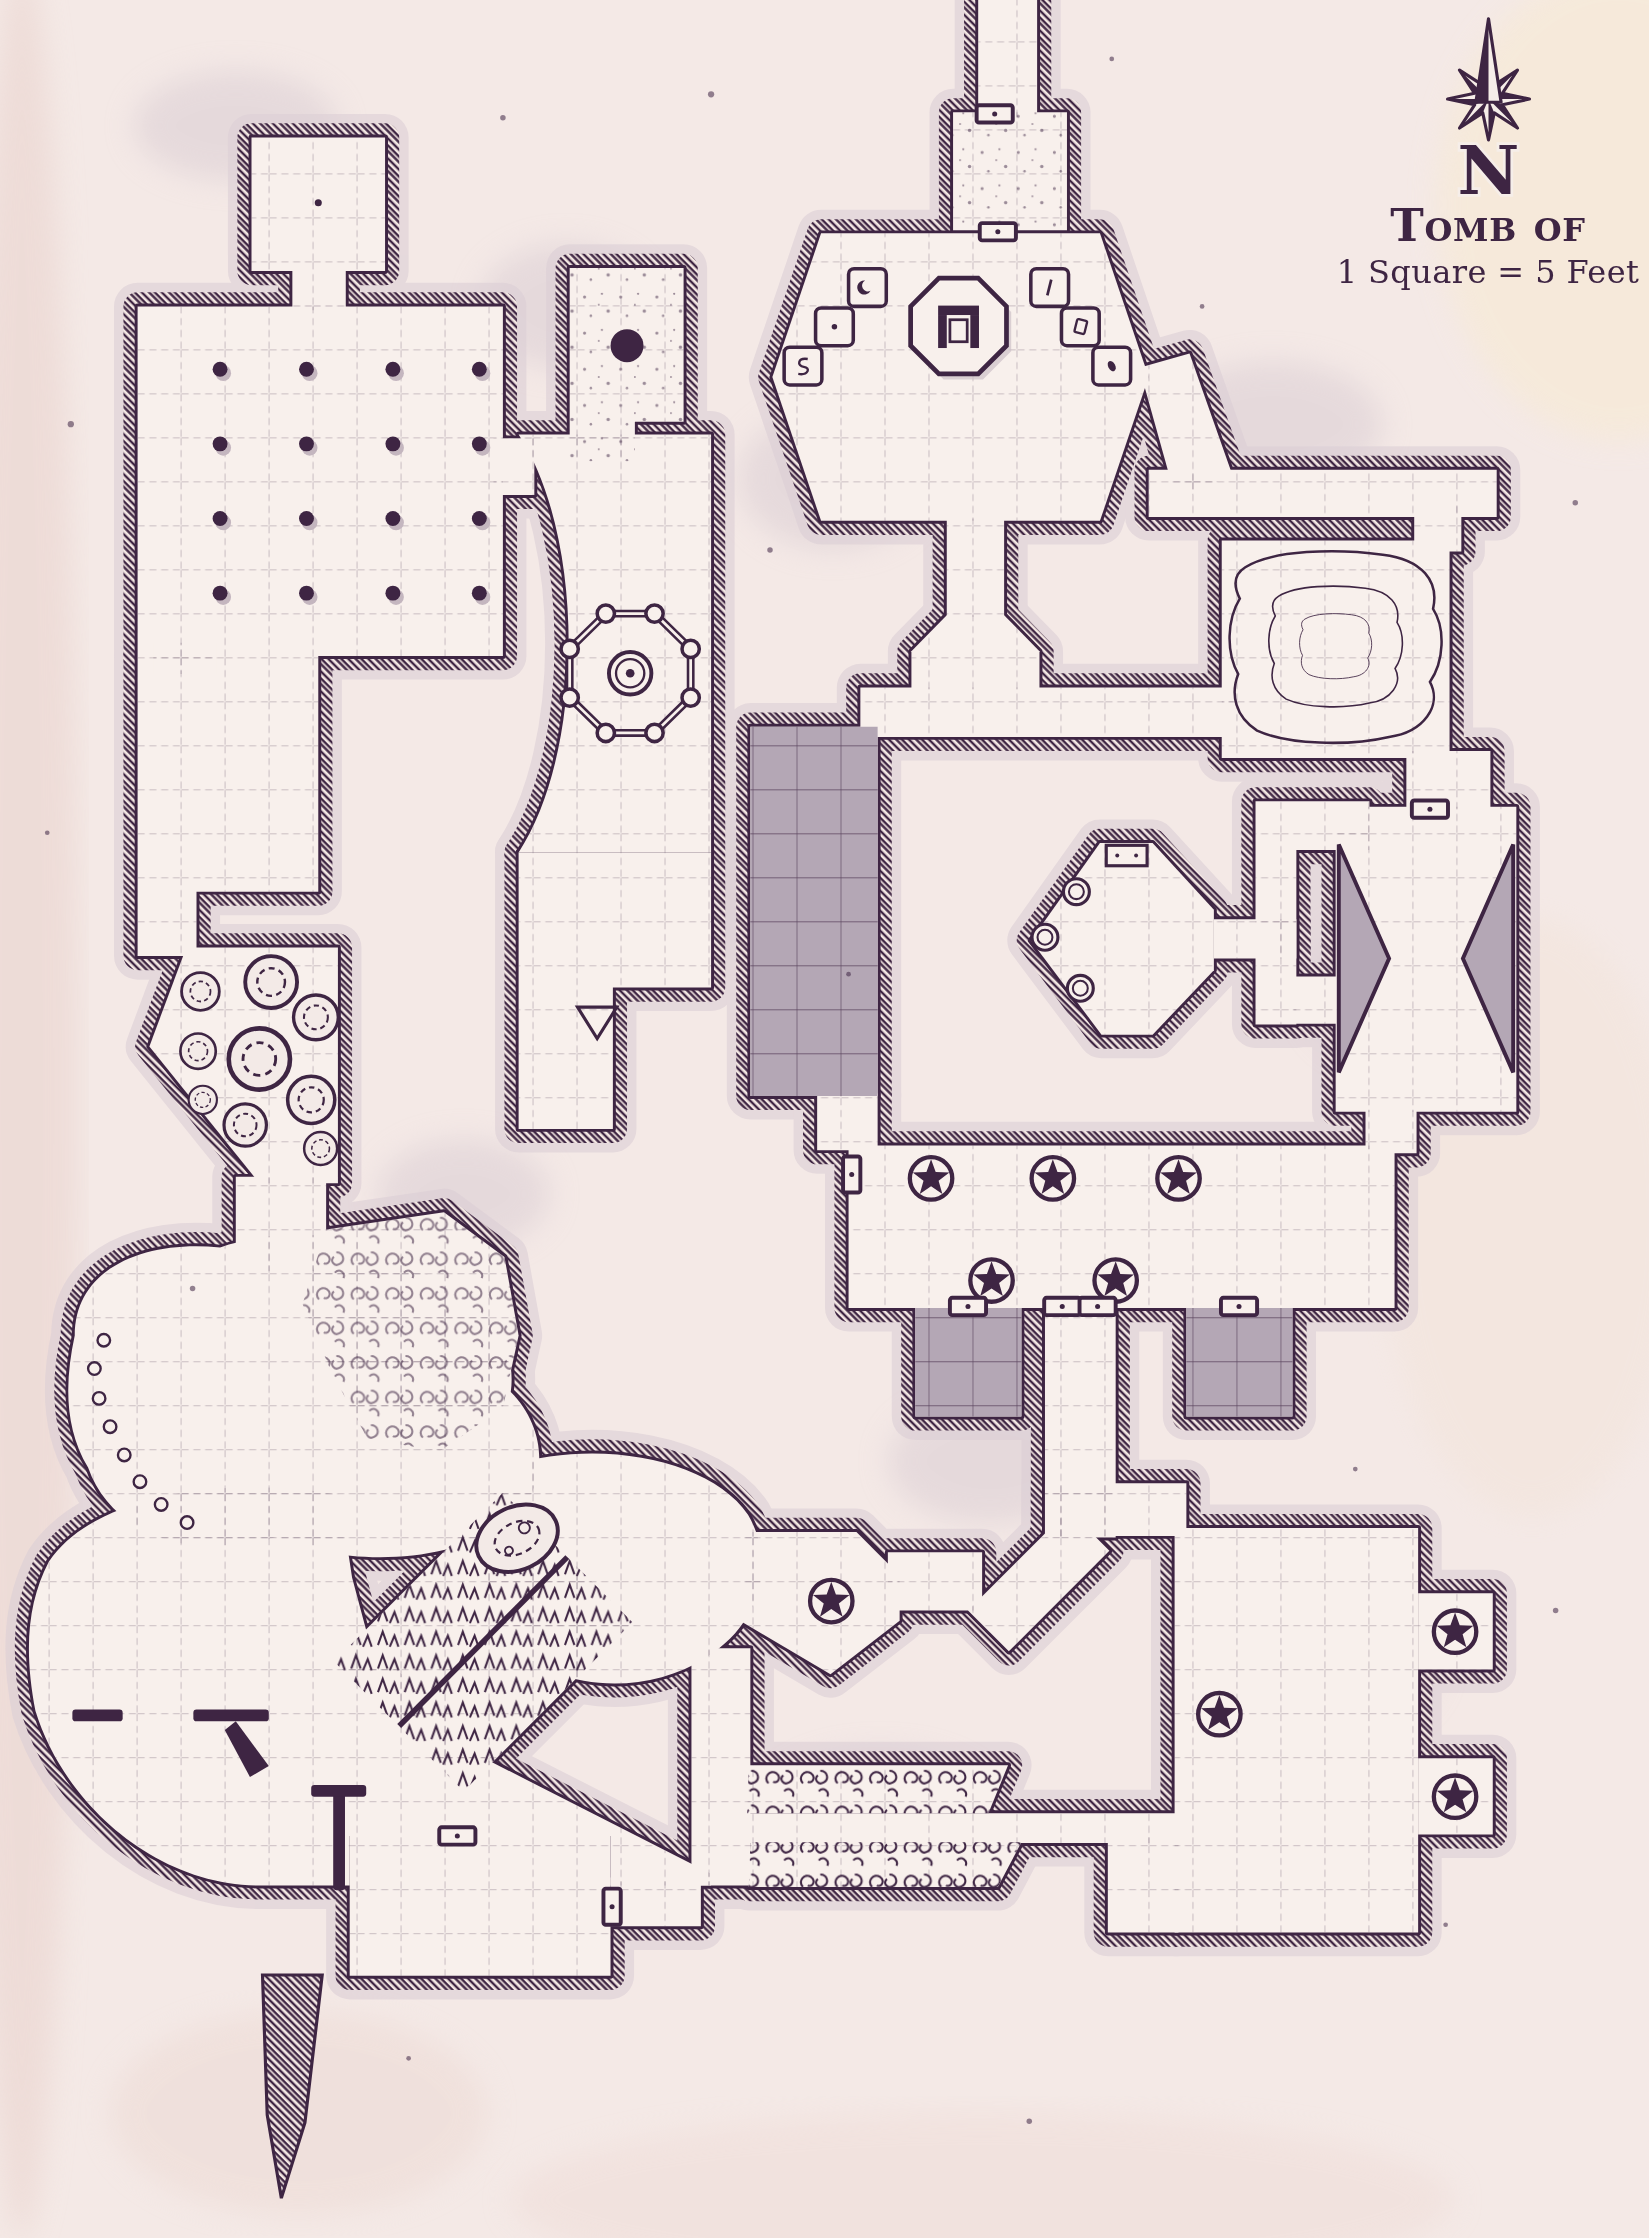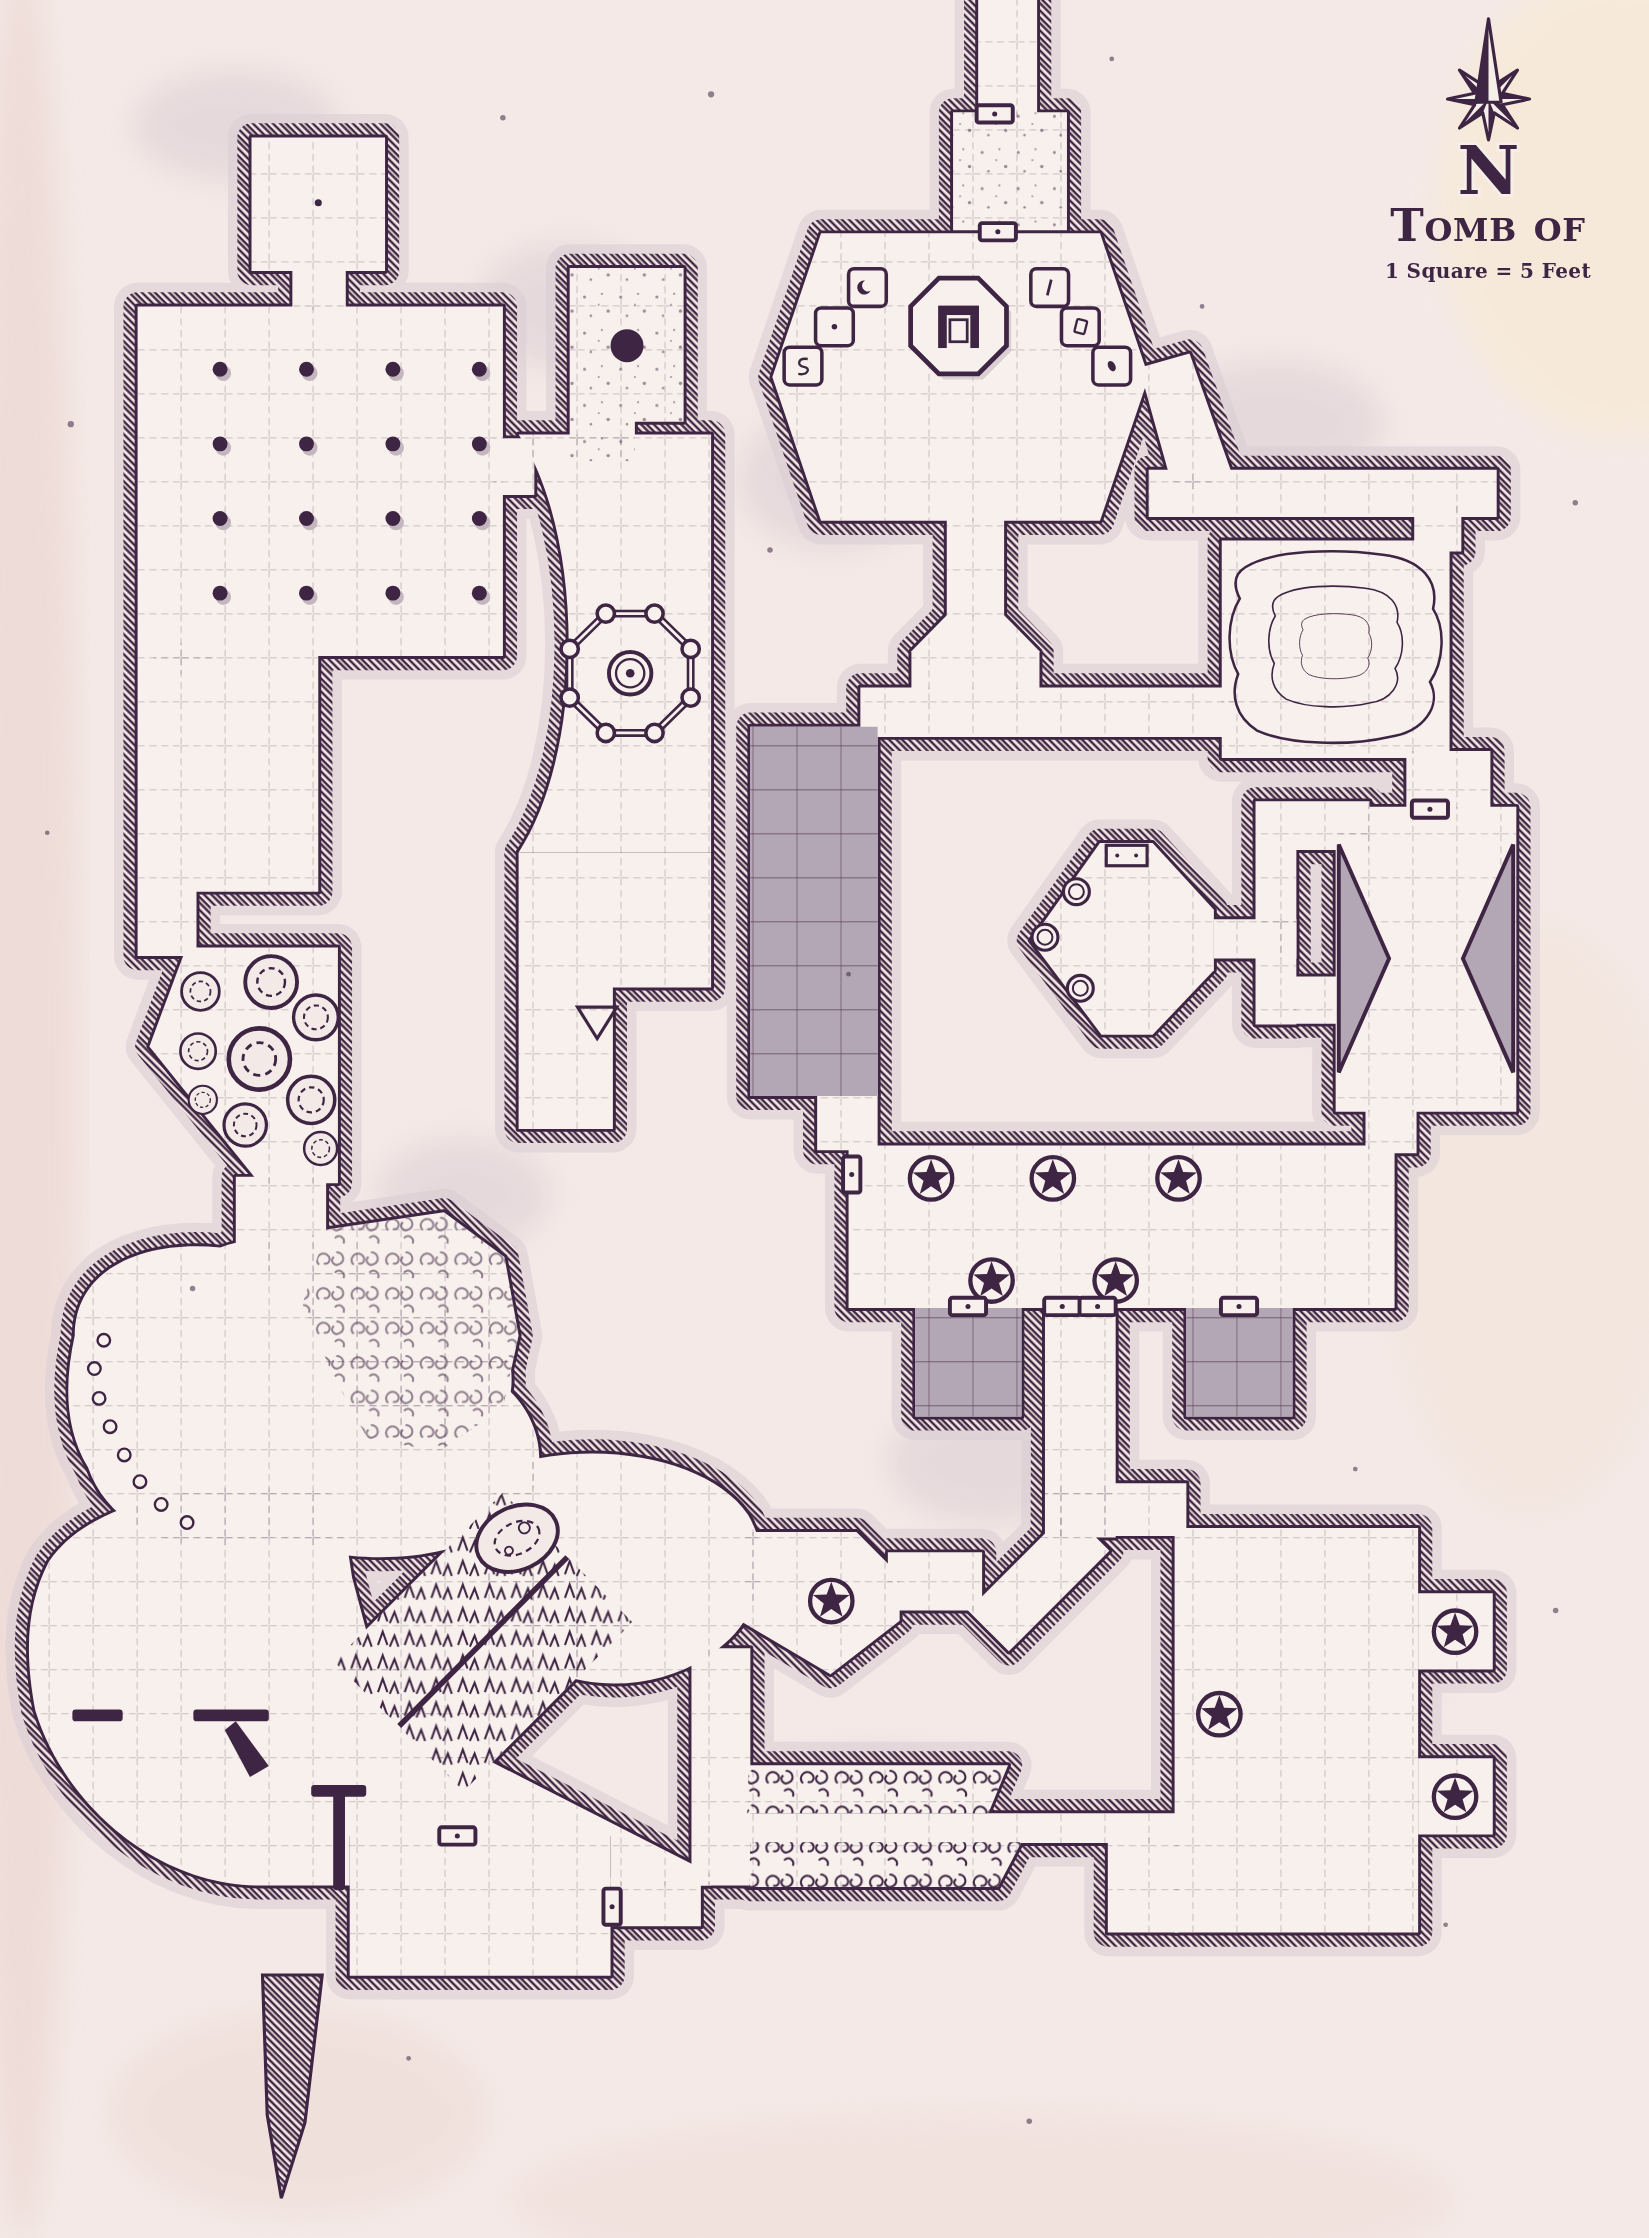--- a/index.html
+++ b/index.html
@@ -10,21 +10,21 @@
   .lyr-shadow{fill:#cdc0c8;stroke:none;transform:translate(8px,9px);opacity:.55}
   .lyr-smudge{fill:none;stroke:#dccfd6;stroke-width:60px;stroke-linejoin:round;opacity:.6}
   .lyr-hatch{fill:none;stroke:url(#hatch);stroke-width:36px;stroke-linejoin:round}
   .lyr-wall{fill:none;stroke:#3e2543;stroke-width:7.5px;stroke-linejoin:round}
   .lyr-floor{fill:#f8f0ec;stroke:none}
   .lyr-grid{fill:url(#grid);stroke:none}
   .legend{position:absolute;left:1335px;top:14px;width:306px;text-align:center;color:#3e2543;}
   .legend svg{display:block;margin:0 auto;}
   .map-title{font-variant:small-caps;font-weight:bold;font-size:45px;line-height:.92;
              letter-spacing:0.8px;margin-top:1.6px;text-align:center;}
-  .scale-note{font-size:20px;font-weight:bold;margin-top:13px;letter-spacing:0.4px;}
+  .scale-note{font-size:32px;font-weight:normal;margin-top:7px;letter-spacing:0.4px;}
   .nletter{font-family:"DejaVu Serif",serif;font-weight:bold;font-size:86px;fill:#3e2543;
            paint-order:stroke;stroke:#f6eee9;stroke-width:7px;text-anchor:middle;}
 </style>
 </head>
 <body>
 
 <div class="page">
 
 <svg class="map-svg" width="1650" height="2239" viewBox="0 0 2100 2850">
   <defs>

